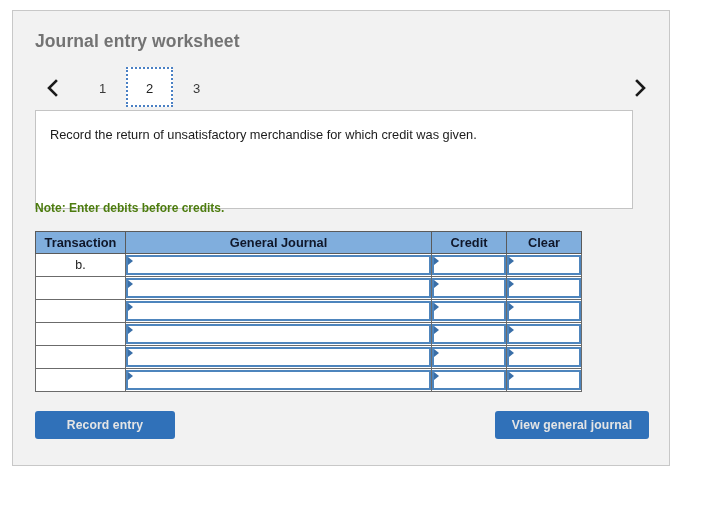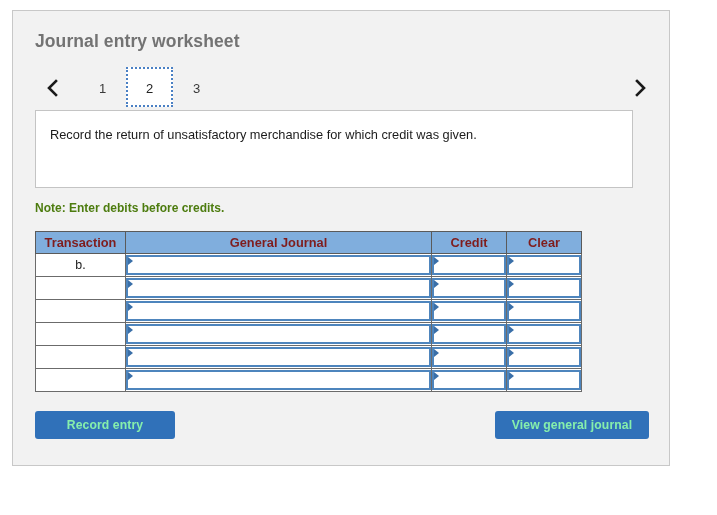--- a/index.html
+++ b/index.html
@@ -89,21 +89,21 @@
     border: 2px dotted #4a80c4;
     color: #222222;
   }
 
   
   #instruction-box {
     position: absolute;
     left: 22px;
     top: 99px;
     width: 598px;
-    height: 78px;
+    height: 99px;
     background: #ffffff;
     border: 1px solid #c4c4c4;
     box-sizing: border-box;
   }
   #instruction-text {
     position: absolute;
     left: 14px;
     top: 16px;
     right: 10px;
     font-size: 12.8px;
@@ -129,21 +129,21 @@
     top: 220px;
     width: 546px;
     border-collapse: collapse;
     table-layout: fixed;
   }
   #journal-table th {
     background: #80aedd;
     border: 1px solid #5a5a5a;
     font-size: 12.8px;
     font-weight: bold;
-    color: #7f1d1d;
+    color: #0f172a;
     height: 21px;
     padding: 0;
     text-align: center;
   }
   #journal-table td {
     border: 1px solid #6b6b6b;
     background: #ffffff;
     padding: 0;
     height: 22px;
     vertical-align: middle;
@@ -180,21 +180,21 @@
   
   col.c-txn    { width: 90px; }
   col.c-gj     { width: 306px; }
   col.c-debit  { width: 75px; }
   col.c-credit { width: 75px; }
 
   
   .btn {
     position: absolute;
     background: #3071b9;
-    color: #86efac;
+    color: #e5e5e5;
     font-size: 12.2px;
     font-weight: bold;
     text-align: center;
     border: none;
     border-radius: 3px;
     cursor: pointer;
     font-family: "Liberation Sans", sans-serif;
     padding: 0;
     letter-spacing: 0.1px;
   }

